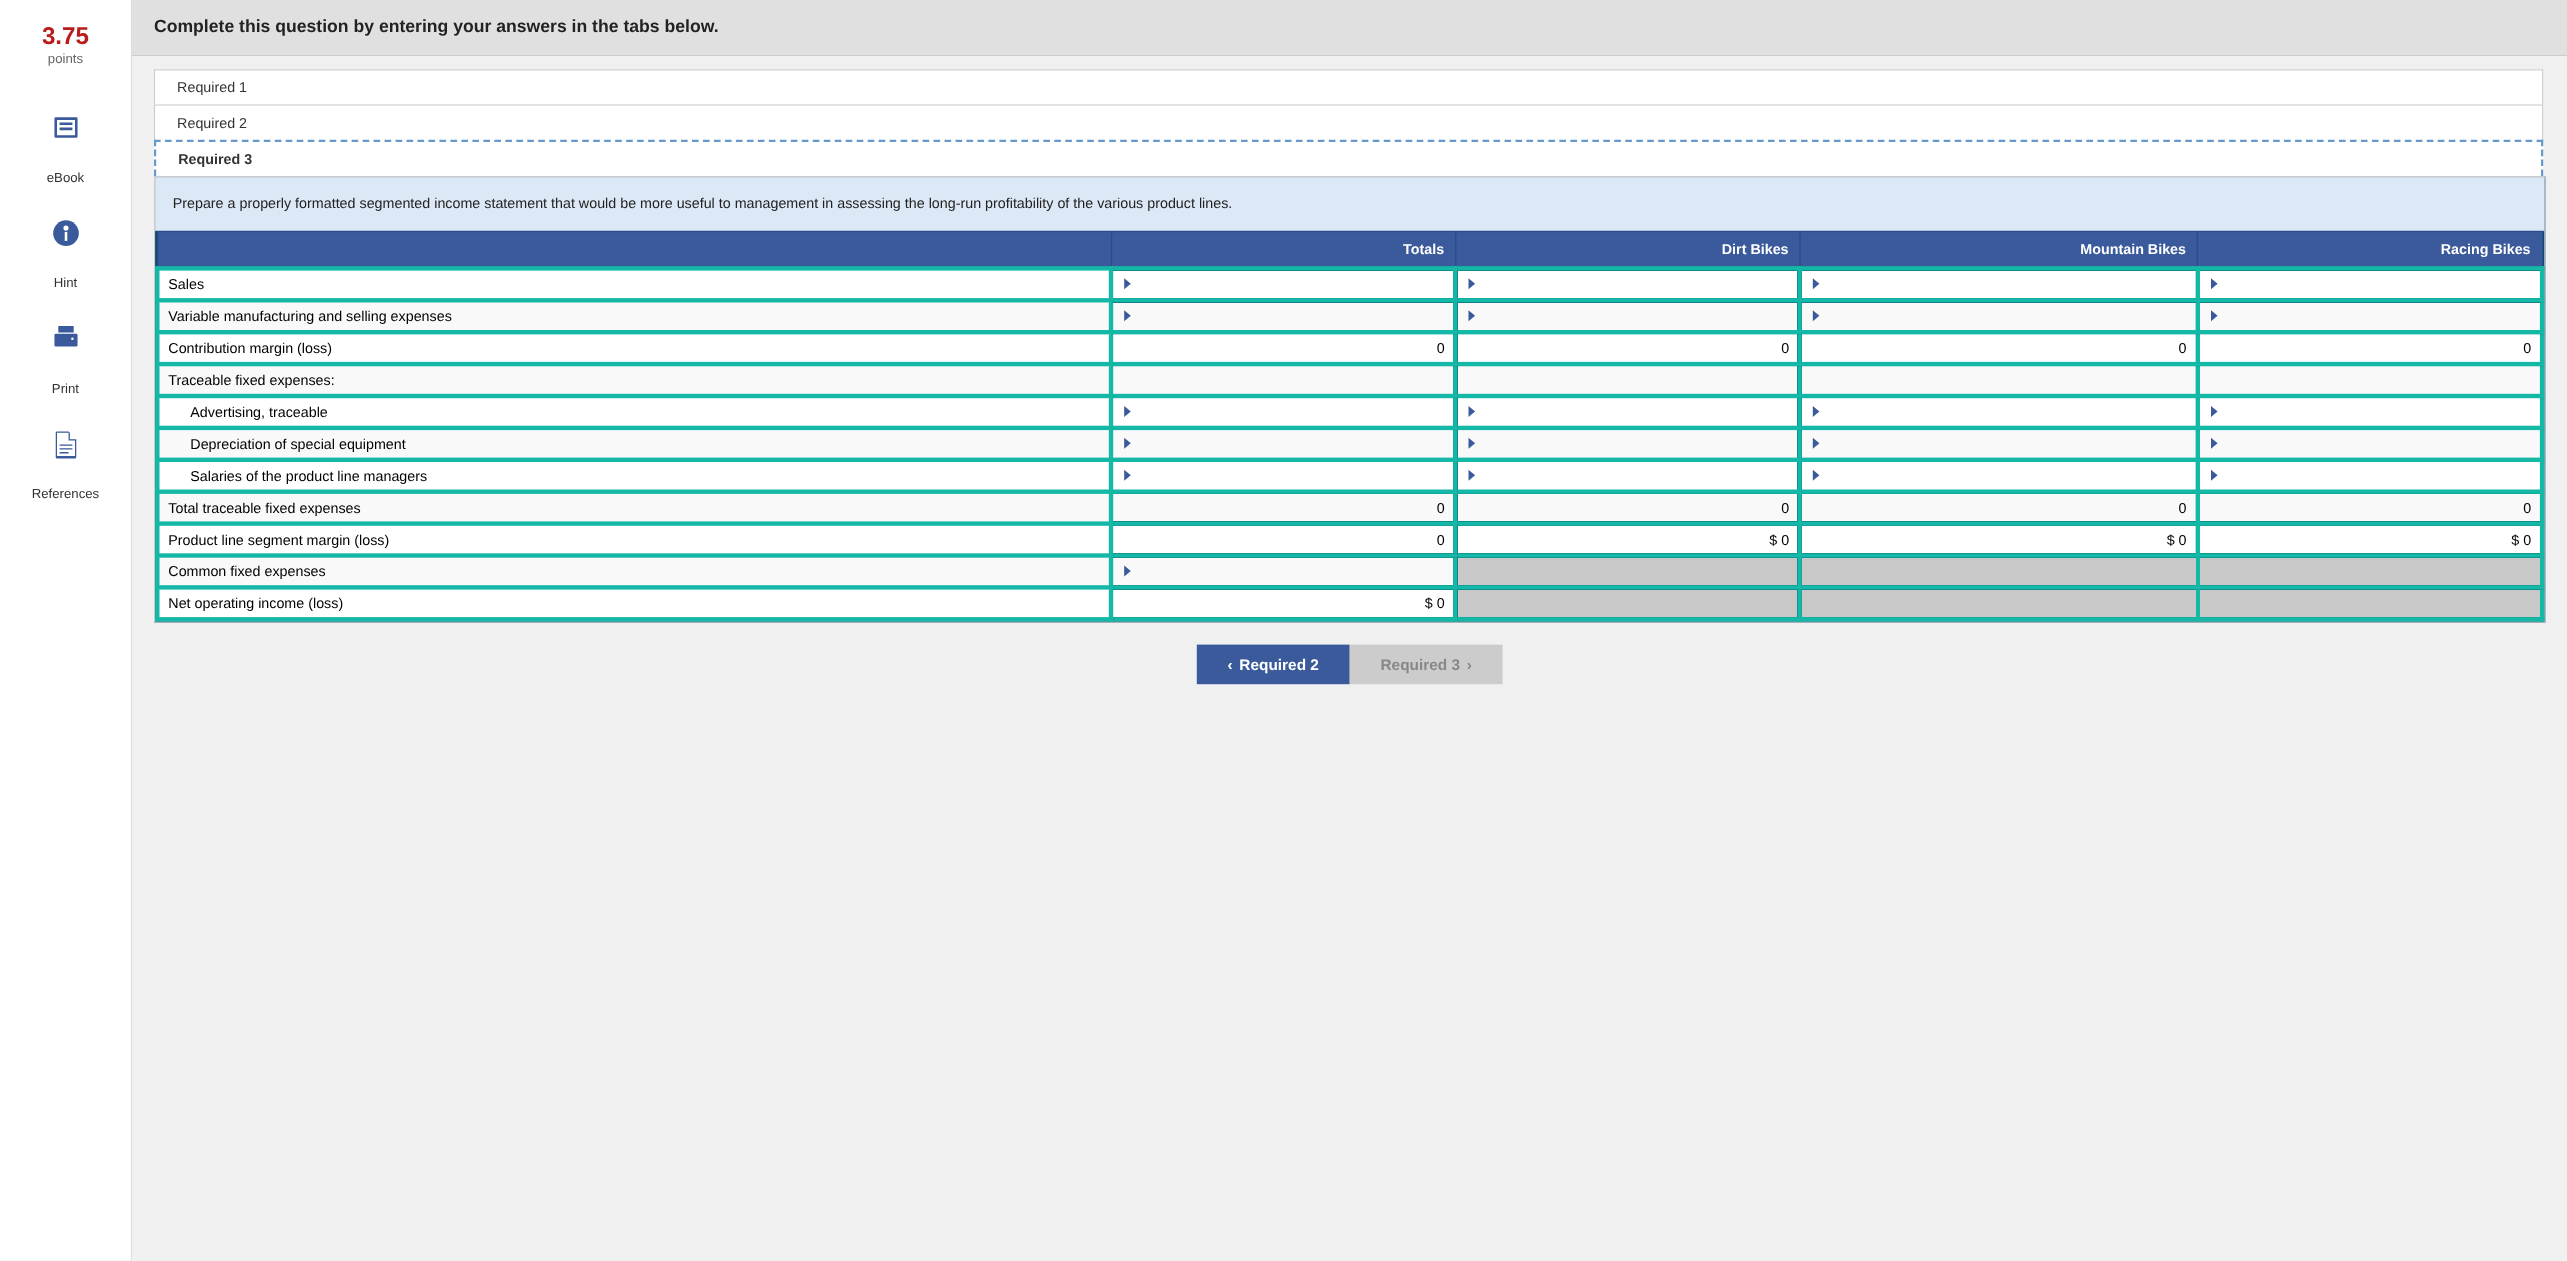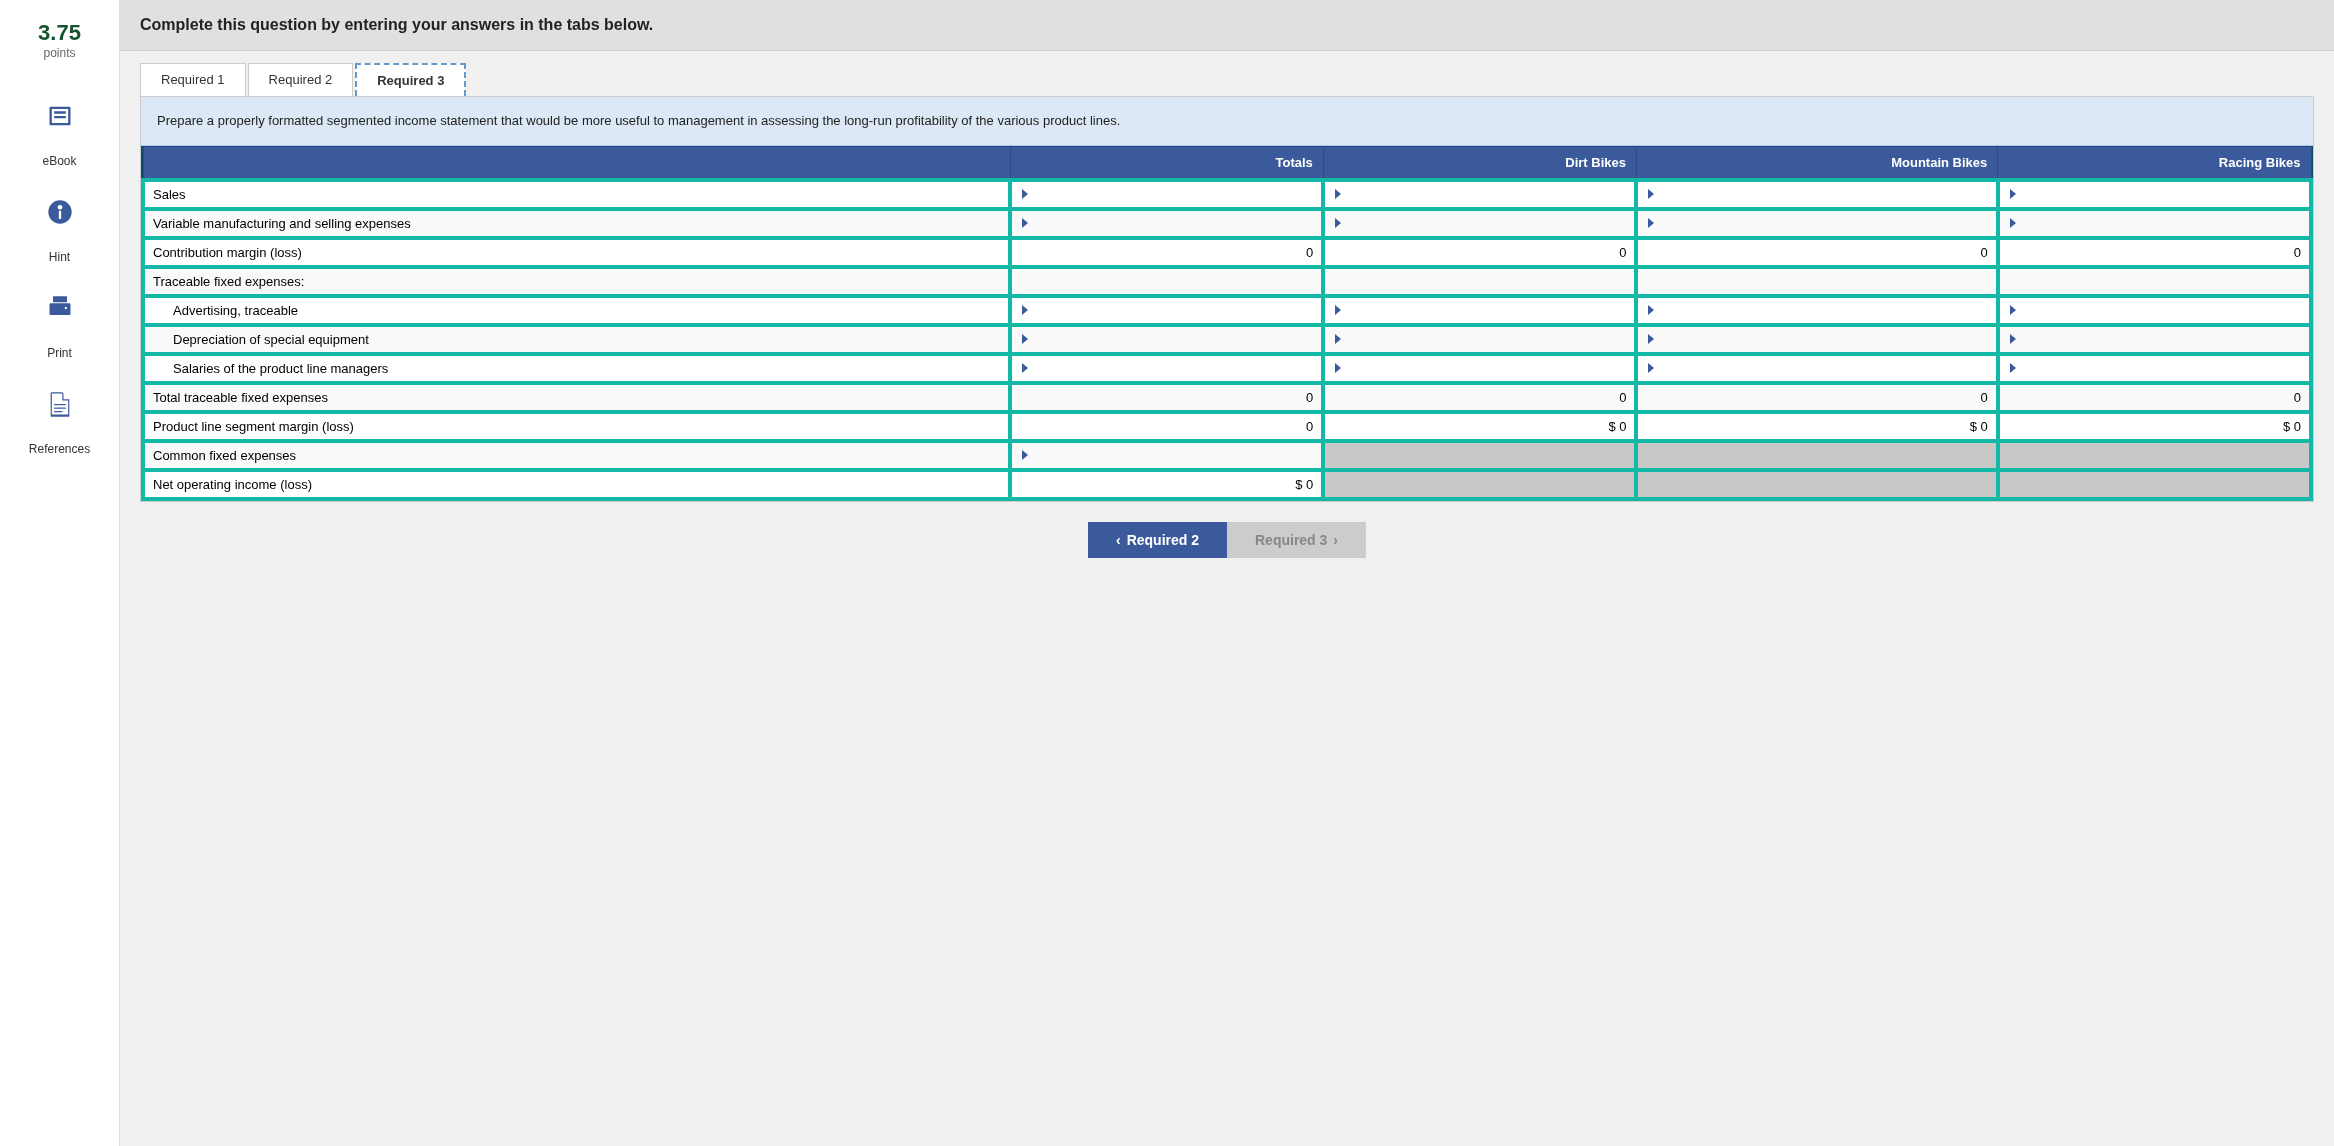--- a/index.html
+++ b/index.html
@@ -23,21 +23,21 @@
       gap: 10px;
       flex-shrink: 0;
     }
     .sidebar-score {
       text-align: center;
       margin-bottom: 20px;
     }
     .sidebar-score .points-value {
       font-size: 22px;
       font-weight: bold;
-      color: #14532d;
+      color: #b91c1c;
     }
     .sidebar-score .points-label {
       font-size: 12px;
       color: #666;
     }
     .sidebar-item {
       display: flex;
       flex-direction: column;
       align-items: center;
       gap: 20px;
@@ -79,20 +79,21 @@
       color: #222;
       border-bottom: 1px solid #ccc;
     }
 
     
     .tabs-container {
       background: #f0f0f0;
       padding: 12px 20px 0 20px;
       display: flex;
       gap: 0;
+      flex-direction: column;
     }
     .tab {
       padding: 8px 20px;
       background: #fff;
       border: 1px solid #ccc;
       border-bottom: none;
       cursor: pointer;
       font-size: 13px;
       color: #333;
       margin-right: 2px;

